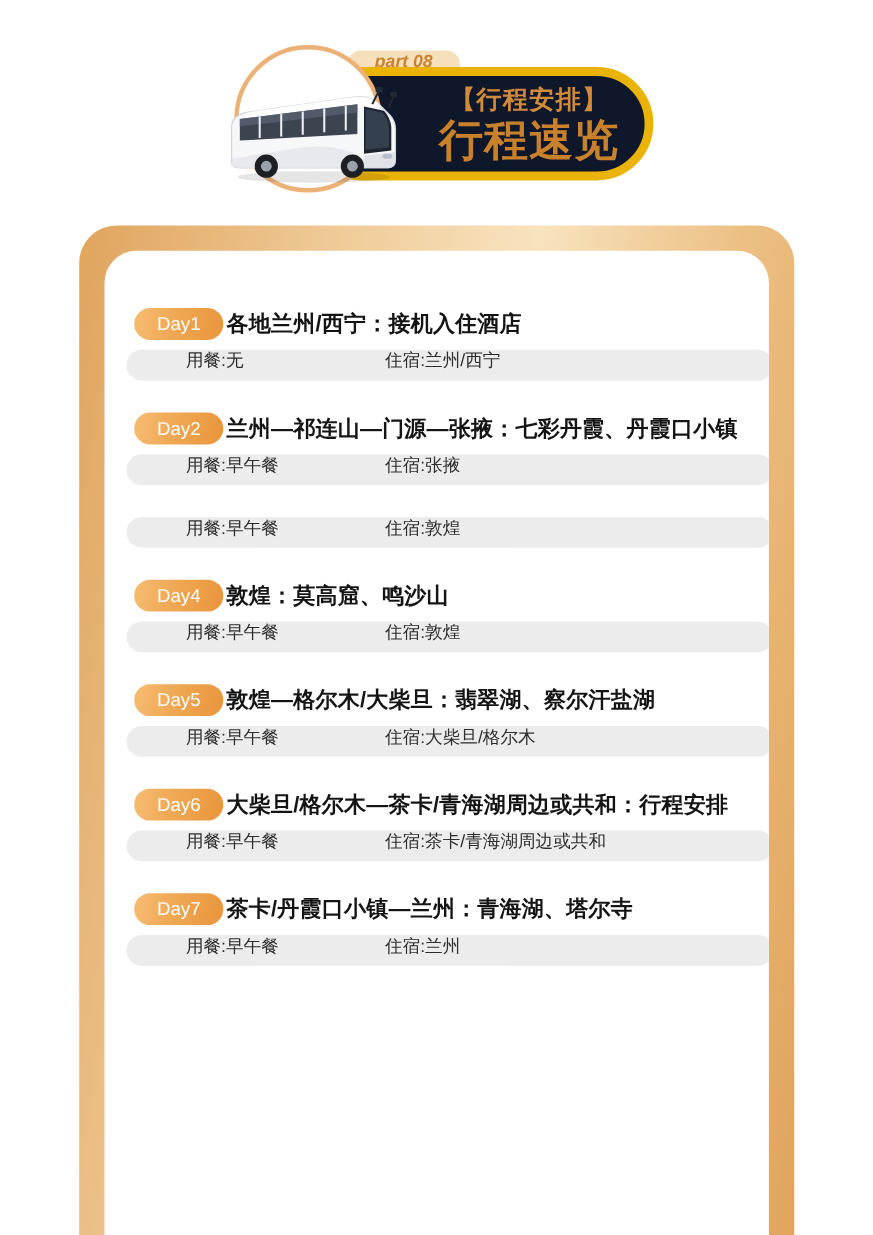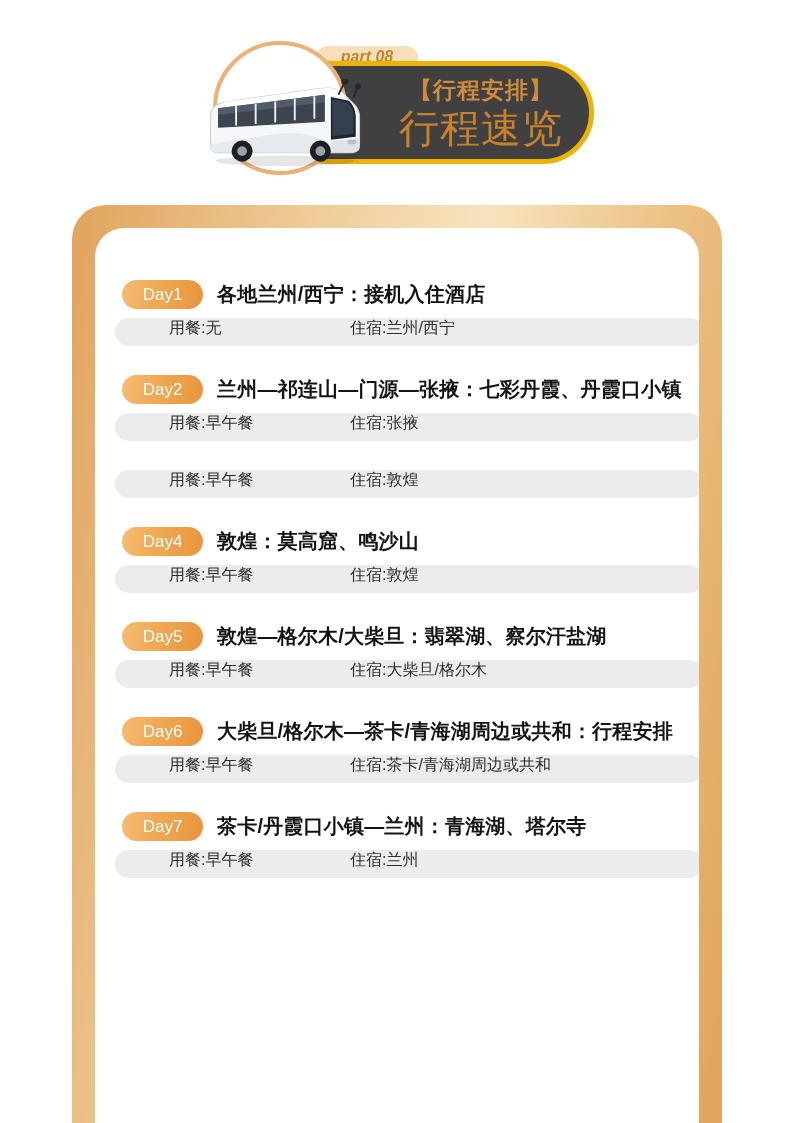--- a/index.html
+++ b/index.html
@@ -24,29 +24,29 @@
     z-index: 1;
   }
   .part-tab span {
     font-style: italic; font-weight: bold;
     font-size: 16px; color: #C9822E; line-height: 22px;
   }
 
   .pill {
     position: absolute; left: 276px; top: 61px;
     width: 318px; height: 103px;
-    background: #404040;
-    border: 5px solid #eab308;
+    background: #0f172a;
+    border: 8px solid #eab308;
     border-radius: 56px;
     z-index: 2;
     display: flex; flex-direction: column; align-items: center; justify-content: center;
     padding-left: 92px;
   }
   .pill-sub { font-size: 23px; color: #D18B3B; font-weight: 600; letter-spacing: 1px; }
-  .pill-title { font-size: 40px; color: #C9812C; font-weight: 400; line-height: 1.1; letter-spacing: 1px; }
+  .pill-title { font-size: 40px; color: #C9812C; font-weight: 700; line-height: 1.1; letter-spacing: 1px; }
 
   .ring {
     position: absolute; left: 213px; top: 41px;
     width: 134px; height: 134px;
     border: 4px solid #EBB177;
     border-radius: 50%;
     background: #ffffff;
     z-index: 3;
   }
   .bus { position: absolute; left: 206px; top: 70px; width: 158px; height: 102px; z-index: 4; }
@@ -70,21 +70,21 @@
   .day-row { margin-bottom: 29px; }
   .day-head { display: flex; align-items: center; margin-left: 27px; margin-bottom: 9px; }
   .day-badge {
     width: 81px; height: 29px; flex: none;
     border-radius: 15px;
     background: linear-gradient(100deg, #F6BC74 0%, #EFA853 45%, #E9953C 100%);
     color: #ffffff; font-size: 17px;
     display: flex; align-items: center; justify-content: center;
   }
   .day-title {
-    margin-left: 14px;
+    margin-left: 3px;
     font-weight: bold; font-size: 20px; color: #141414;
     white-space: nowrap; letter-spacing: 0.2px;
   }
   .day-bar {
     margin-left: 20px;
     width: 588px; height: 28px;
     border-radius: 14px;
     background: #ECECEC;
     display: flex; align-items: flex-start;
     font-size: 16px; color: #2d2d2d;

